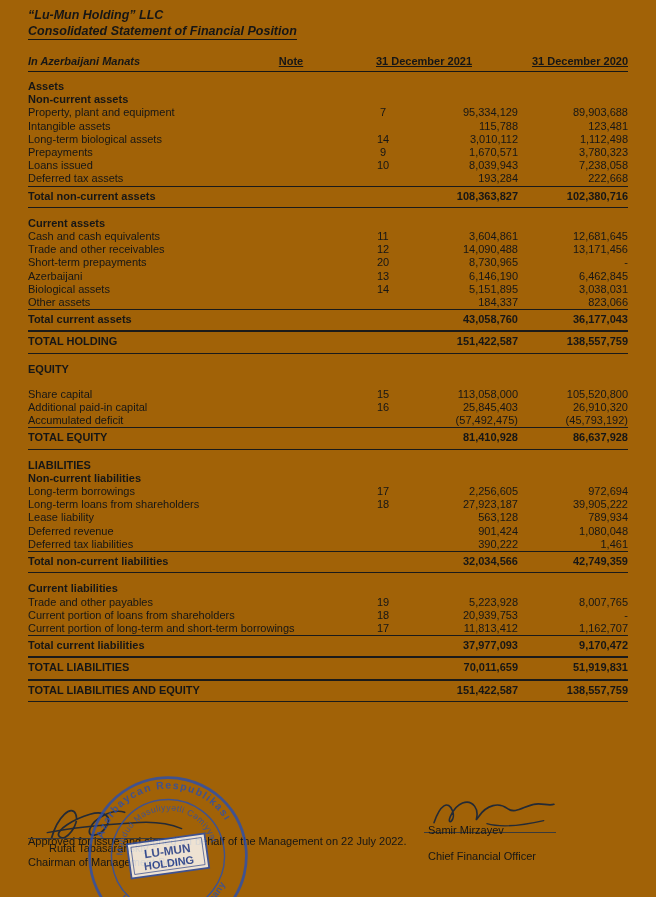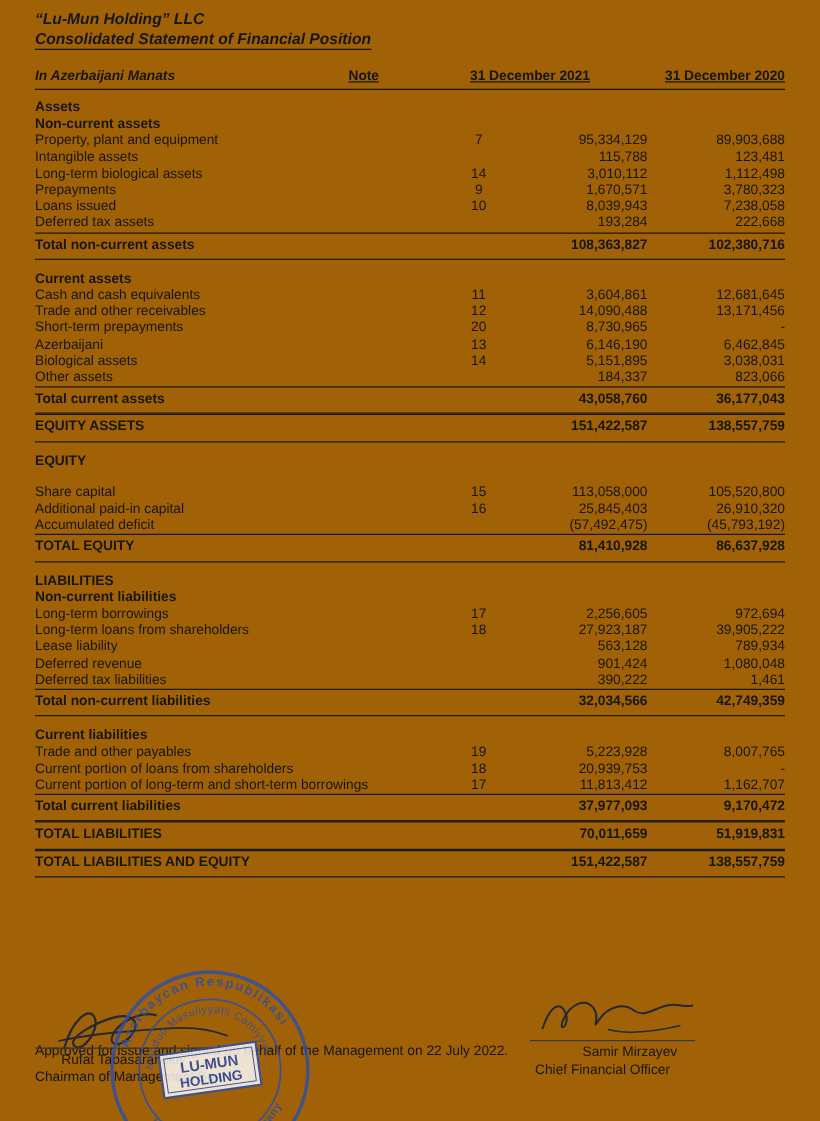--- a/index.html
+++ b/index.html
@@ -45,21 +45,21 @@
 
   
   .footer { position: absolute; left: 28px; right: 28px; top: 786px; height: 111px; font-size: 11px; }
   .approval { position: absolute; left: 0; top: 4px; right: 0; margin-top: 45px; }
   .sig-svg-left  { position: absolute; left: 16px; top: 12px; width: 145px; height: 56px; }
   .sig-line-left { position: absolute; left: 0; top: 52px; width: 162px; border-top: 1.3px solid #3a3a3a; }
   .name-left  { position: absolute; left: 0; top: 56px; padding-left: 21px; }
   .title-left { position: absolute; left: 0; top: 70px; }
   .sig-svg-right  { position: absolute; left: 400px; top: 6px; width: 132px; height: 46px; }
   .sig-line-right { position: absolute; left: 396px; top: 46px; width: 132px; border-top: 1.3px solid #3a3a3a; }
-  .name-right  { position: absolute; left: 400px; top: 50px; margin-left: 38px; }
+  .name-right  { position: absolute; left: 400px; top: 38px; }
   .title-right { position: absolute; left: 400px; top: 64px; }
 
   .stamp { position: absolute; left: 58px; top: -12px; width: 164px; height: 164px; opacity: 0.82; transform: rotate(-8deg); }
 </style>
 </head>
 <body>
 
 <div class="page">
   <div class="content">
 
@@ -174,21 +174,21 @@
           <div class="cell val">184,337</div>
           <div class="cell val">823,066</div>
         </div>
         <div class="trow total">
           <div class="cell label">Total current assets</div>
           <div class="cell note"></div>
           <div class="cell val">43,058,760</div>
           <div class="cell val">36,177,043</div>
         </div>
         <div class="trow total">
-          <div class="cell label">EQUITY ASSETS</div>
+          <div class="cell label">TOTAL HOLDING</div>
           <div class="cell note"></div>
           <div class="cell val">151,422,587</div>
           <div class="cell val">138,557,759</div>
         </div>
         <div class="trow section gap-top">
           <div class="cell label">EQUITY</div>
           <div class="cell note"></div>
           <div class="cell val"></div>
           <div class="cell val"></div>
         </div>

